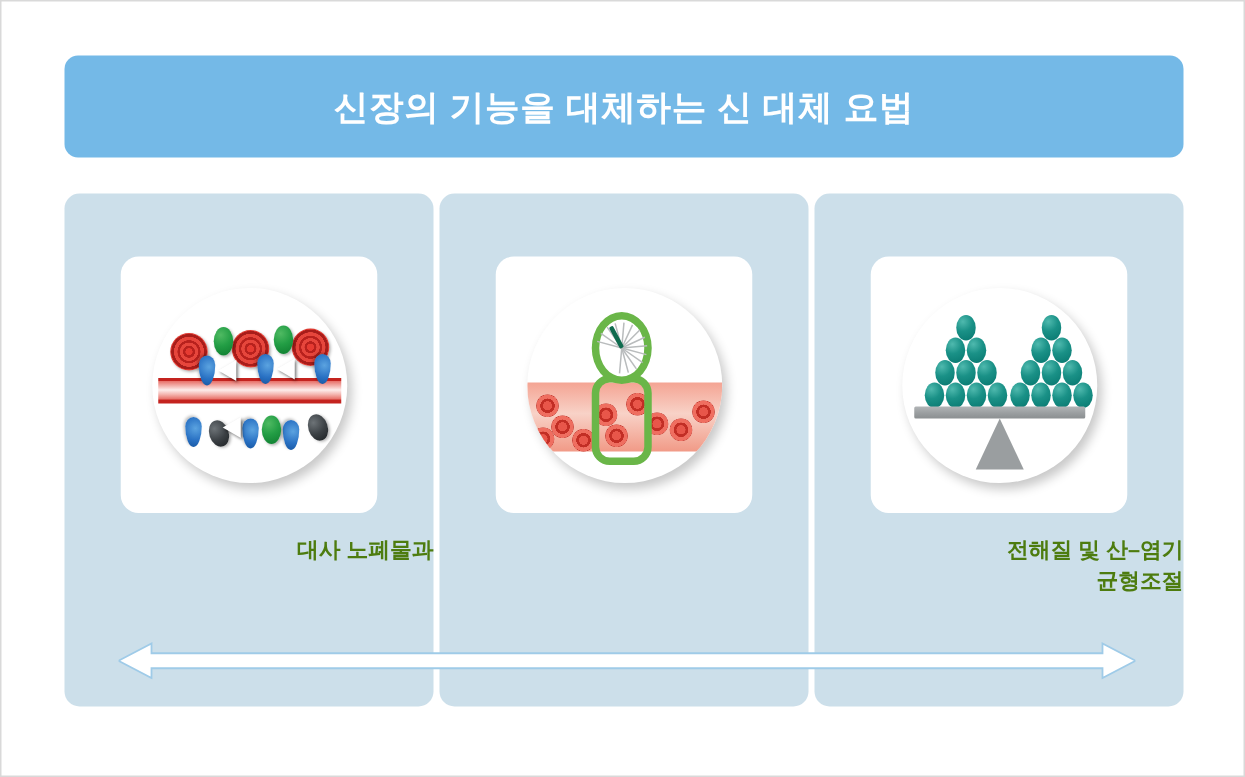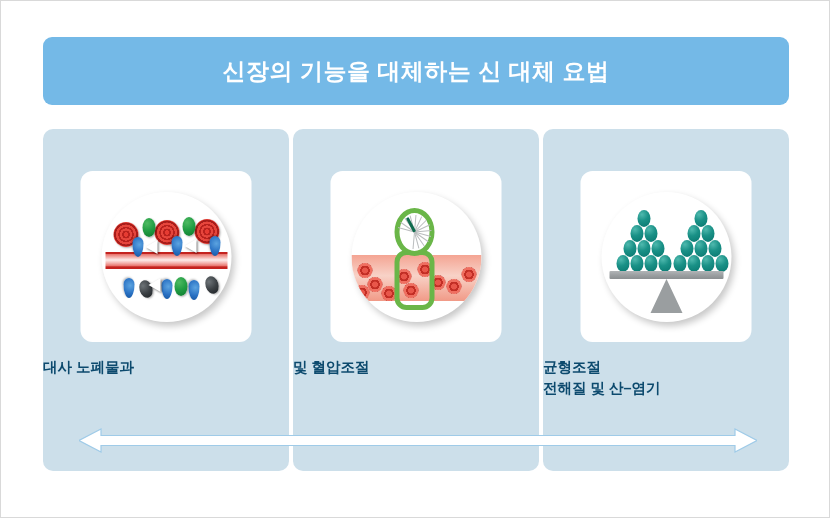--- a/index.html
+++ b/index.html
@@ -63,22 +63,22 @@
     width:130px; height:130px;
     border-radius:50%;
     background:#ffffff;
     box-shadow:3px 4px 7px rgba(0,0,0,0.22);
     overflow:hidden;
   }
   .caption {
     position:absolute;
     left:0; right:0;
     top:228px;
-    text-align:left;
-    color:#0c4a6e;
+    text-align:right;
+    color:#4d7c0f;
     font-size:14.5px;
     font-weight:bold;
     line-height:1.45;
   }
 
   
   .membrane {
     position:absolute;
     left:4px; right:4px;
     top:60px; height:17px;
@@ -298,21 +298,20 @@
             <div class="tick" style="transform:translate(-50%,-100%) rotate(105deg);"></div>
             <div class="tick" style="transform:translate(-50%,-100%) rotate(125deg);"></div>
             <div class="tick" style="transform:translate(-50%,-100%) rotate(145deg);"></div>
             <div class="tick" style="transform:translate(-50%,-100%) rotate(165deg);"></div>
             <div class="tick" style="transform:translate(-50%,-100%) rotate(185deg);"></div>
             <div class="gauge-needle"></div>
           </div>
         </div>
       </div>
       <div class="caption">
-        <div>및 혈압조절</div>
       </div>
     </div>
 
     <div class="panel">
       <div class="card">
         <div class="disc">
 
           <div class="ball" style="left:36px; top:18px;"></div>
 
           <div class="ball" style="left:29px; top:33px;"></div>
@@ -339,22 +338,22 @@
           <div class="ball" style="left:72px; top:63px;"></div>
           <div class="ball" style="left:86px; top:63px;"></div>
           <div class="ball" style="left:100px; top:63px;"></div>
           <div class="ball" style="left:114px; top:63px;"></div>
 
           <div class="beam"></div>
           <div class="fulcrum"></div>
         </div>
       </div>
       <div class="caption">
+        <div>전해질 및 산–염기</div>
         <div>균형조절</div>
-        <div>전해질 및 산–염기</div>
       </div>
     </div>
 
   </div>
 
   <svg id="arrow" viewBox="0 0 678 25" preserveAspectRatio="none">
     <polygon points="0,12.5 22,1 22,7.5 656,7.5 656,1 678,12.5 656,24 656,17.5 22,17.5 22,24" fill="#ffffff" stroke="#9fcbe8" stroke-width="1.2"></polygon>
   </svg>
 
 </div>

